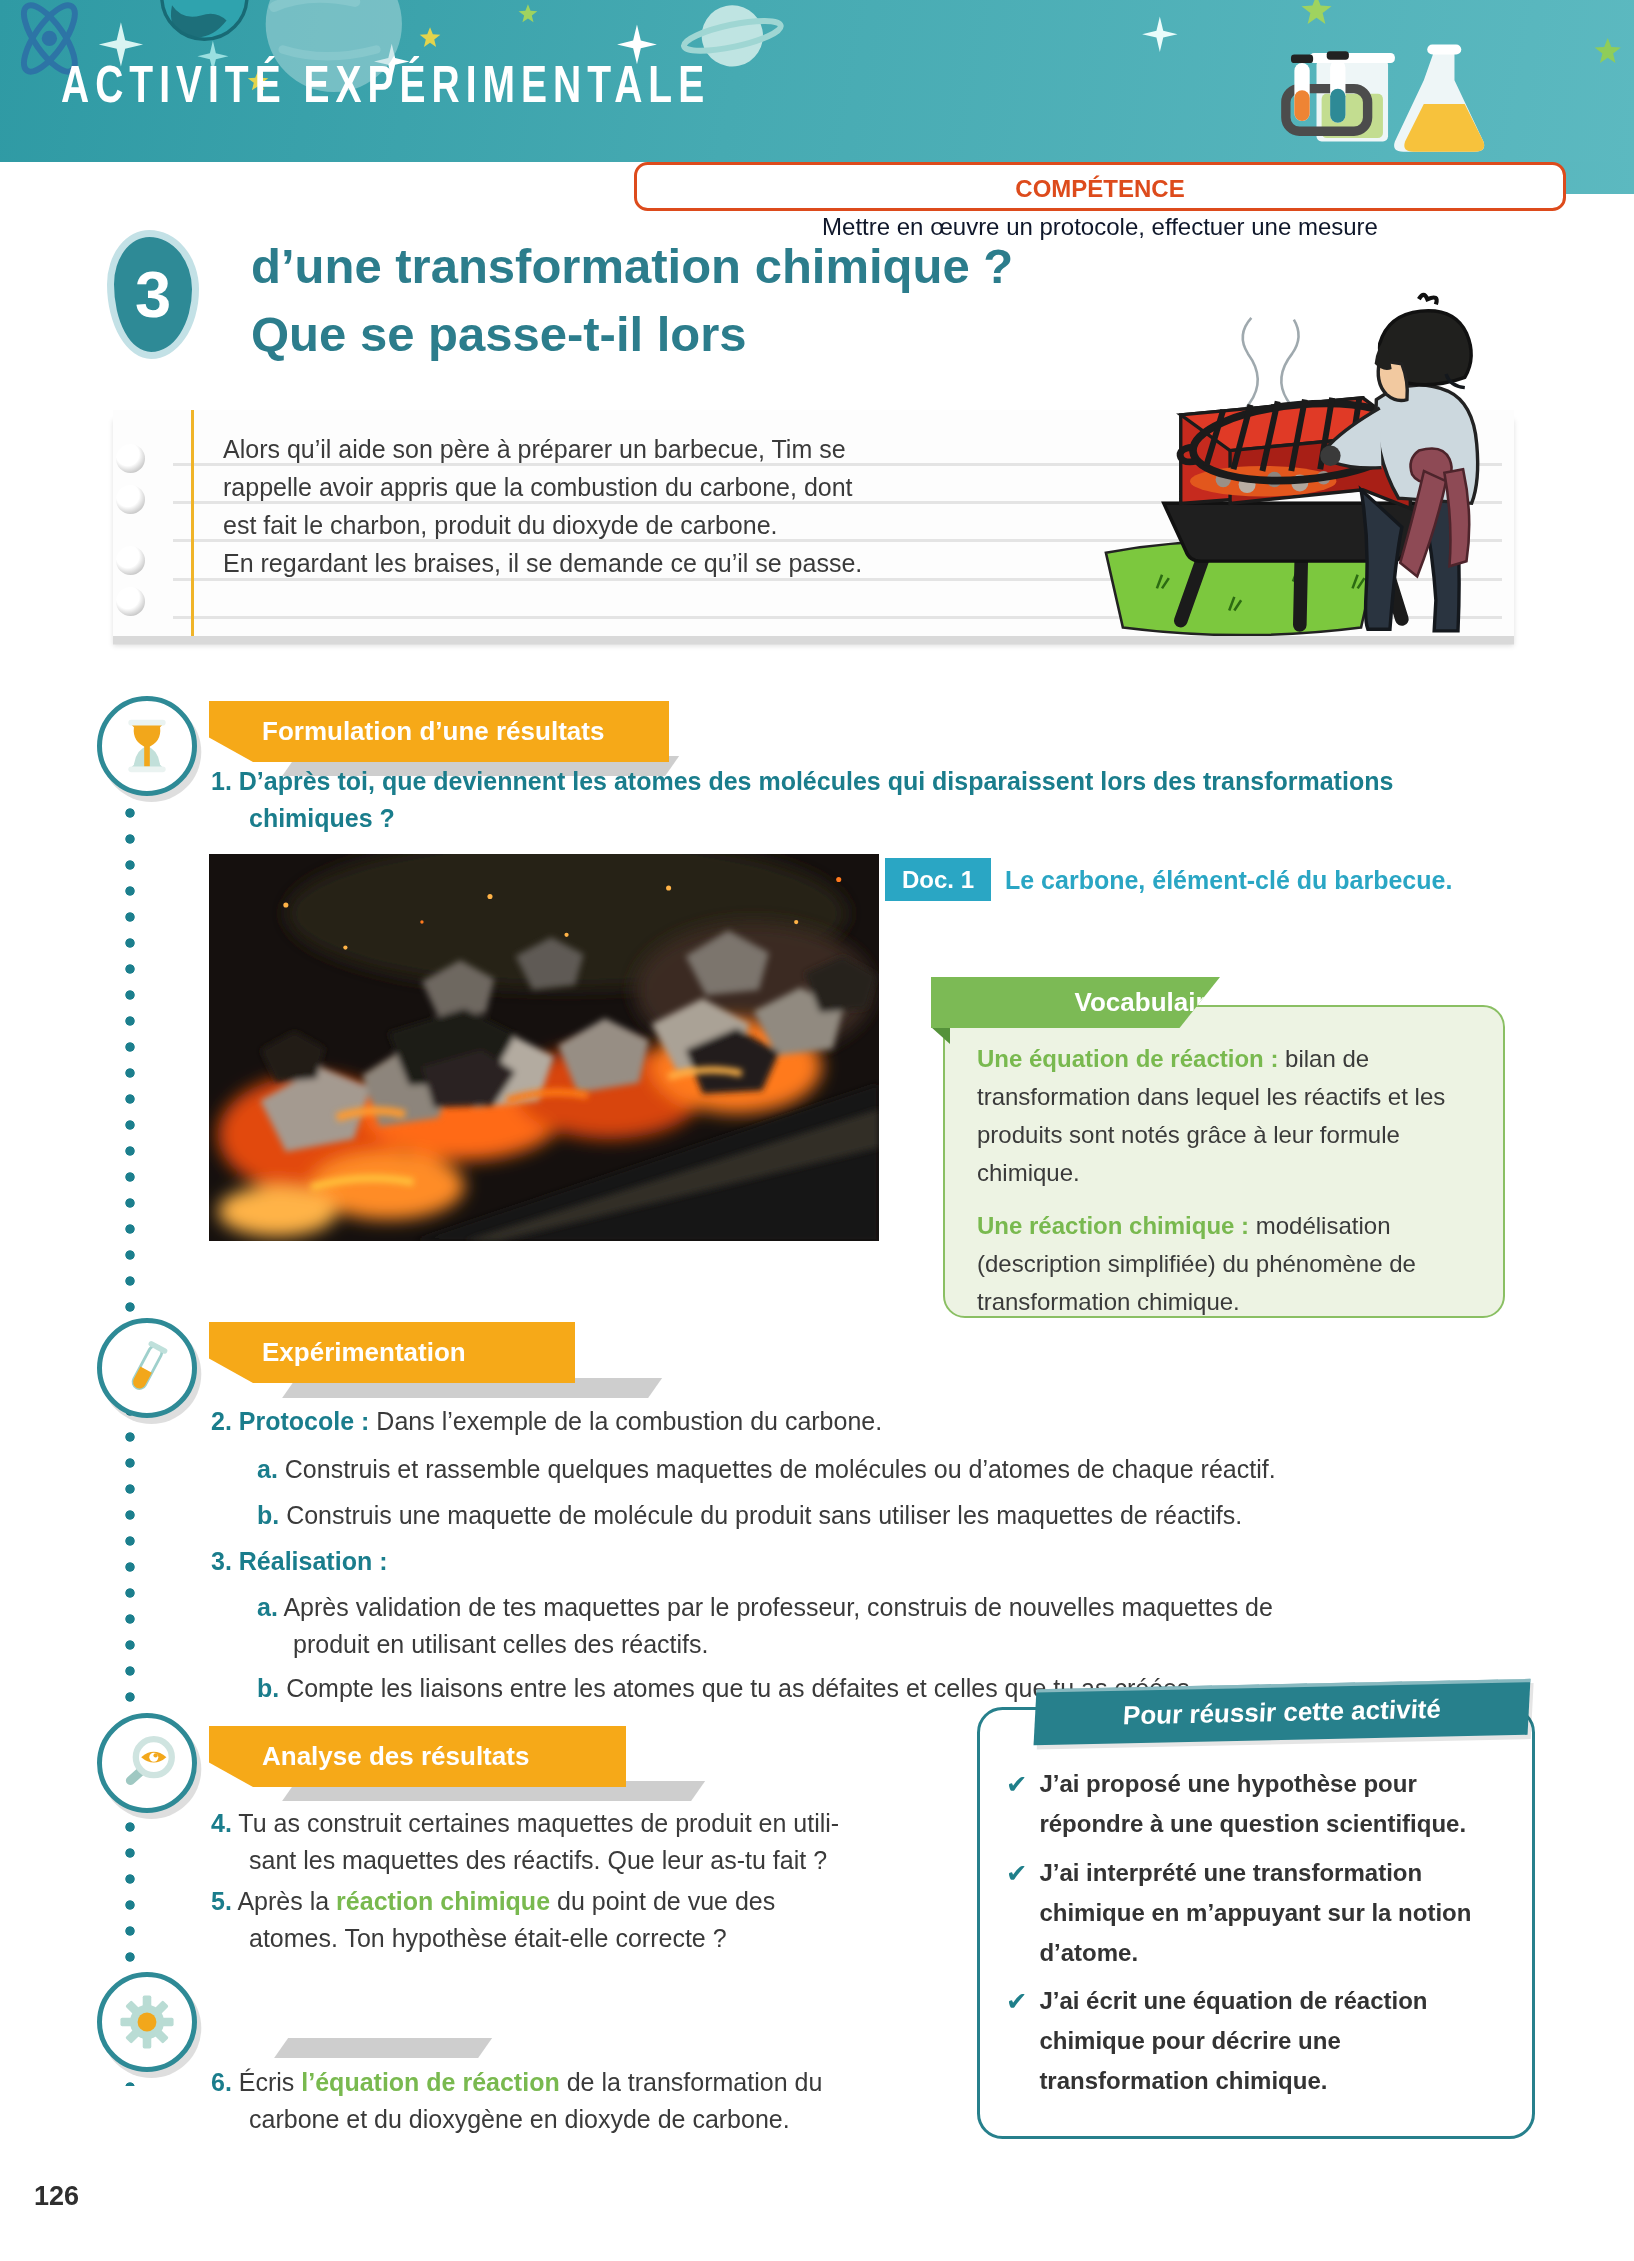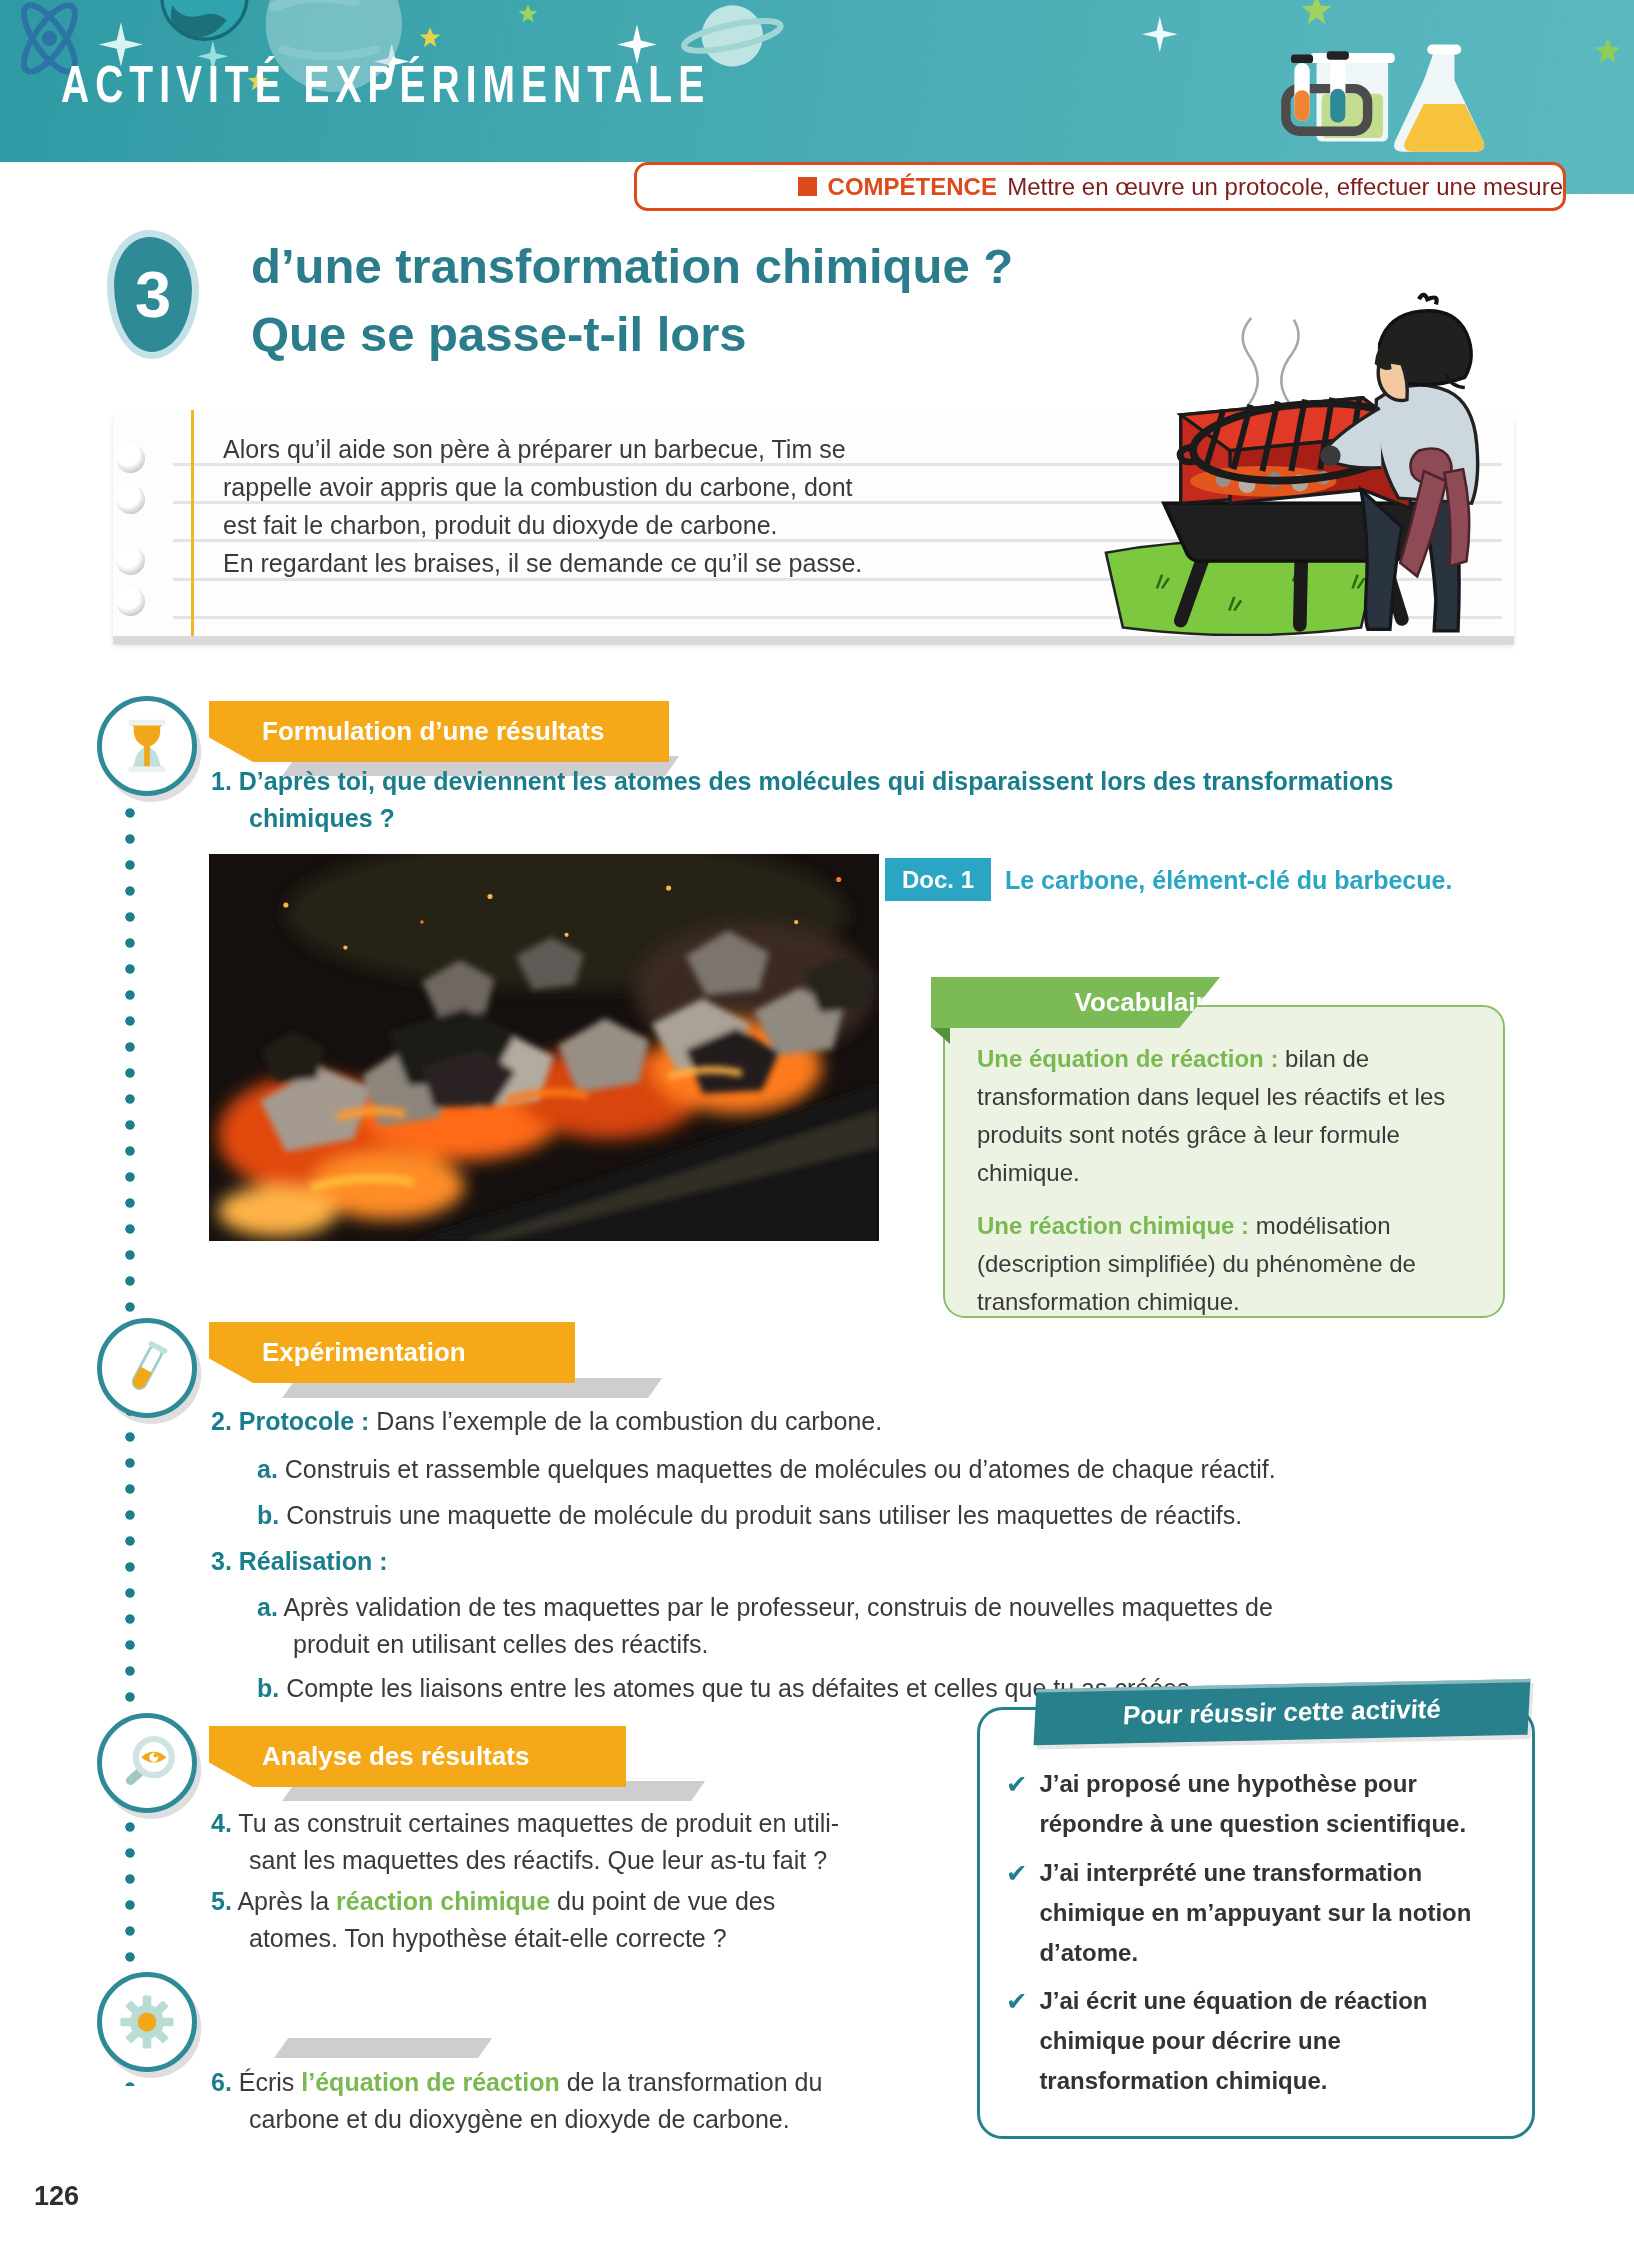--- a/index.html
+++ b/index.html
@@ -11,24 +11,24 @@
   #top-banner{left:0;top:0;width:1635px;height:162px;
     background:linear-gradient(100deg,#2f9aa4 0%,#46aab2 45%,#5cb9c0 100%);}
   #top-banner-ext{left:937px;top:0;width:698px;height:194px;
     background:linear-gradient(100deg,#46aab2,#5cb9c0);border-bottom-left-radius:38px;}
   #banner-title{left:61px;top:56px;color:#ffffff;font-size:39px;font-weight:bold;
     letter-spacing:6px;transform:scaleY(1.32);transform-origin:left top;}
 
   
   #competence{left:634px;top:162px;width:932px;height:49px;background:#ffffff;
     border:3.4px solid #dd4b1c;border-radius:13.6px;display:flex;align-items:center;
-    justify-content:flex-end;gap:10.2px;z-index:6;box-sizing:border-box;}
+    justify-content:flex-start;gap:10.2px;z-index:6;box-sizing:border-box;flex-direction:column;}
   #competence .sq{width:19px;height:19px;background:#dd4b1c;}
   #competence .lbl{color:#dd4b1c;font-weight:bold;font-size:24px;}
-  #competence .txt{color:#7f1d1d;font-size:24px;}
+  #competence .txt{color:#0f172a;font-size:24px;}
 
   
   #act-num{left:107px;top:230px;width:92px;height:129px;background:#2e8a96;
     border:7.7px solid #c3e1e6;border-radius:46% 54% 52% 48% / 42% 46% 54% 58%;
     display:flex;align-items:center;justify-content:center;color:#fff;
     font-size:65px;font-weight:bold;box-sizing:border-box;}
   #act-title{left:251px;top:232px;color:#2c7d8c;font-size:49px;font-weight:bold;line-height:68px;}
 
   
   #note{left:113px;top:410px;width:1401px;height:226px;background:#fdfdfd;

